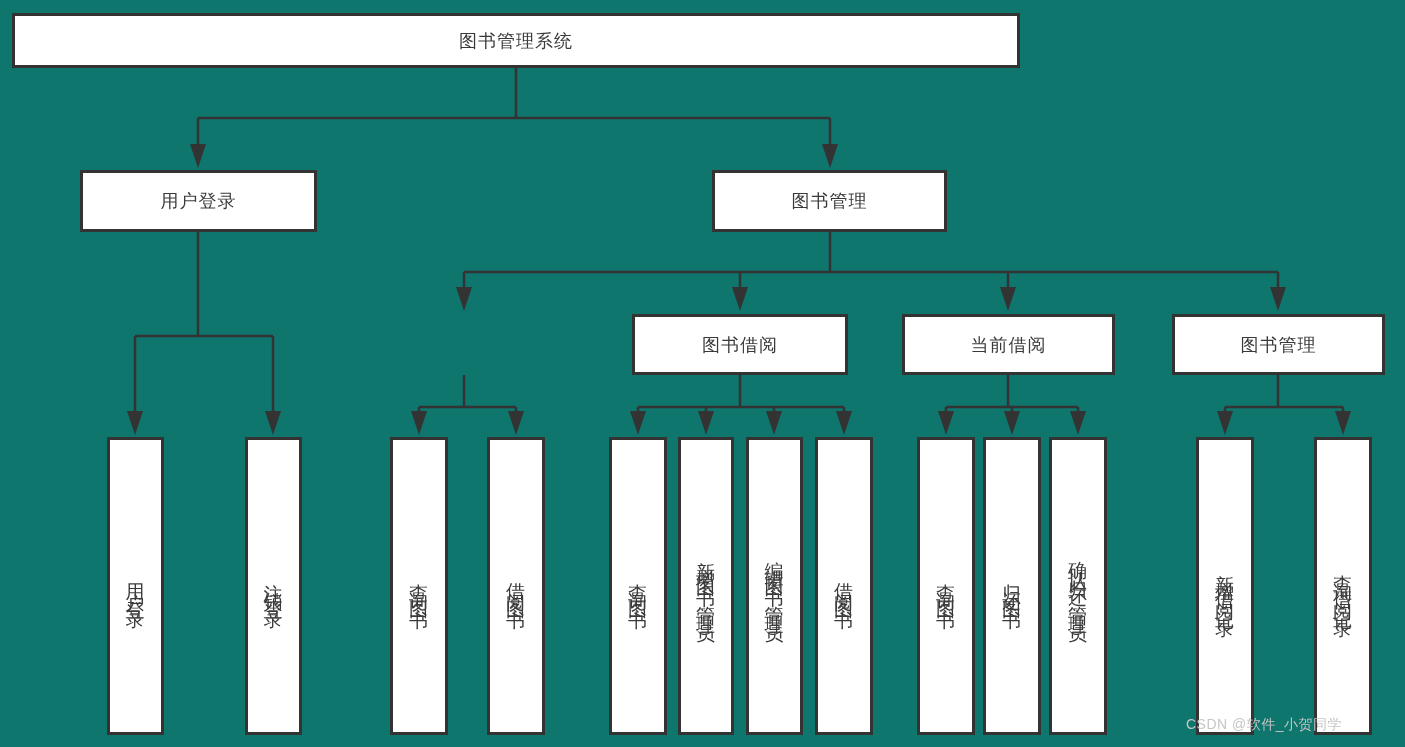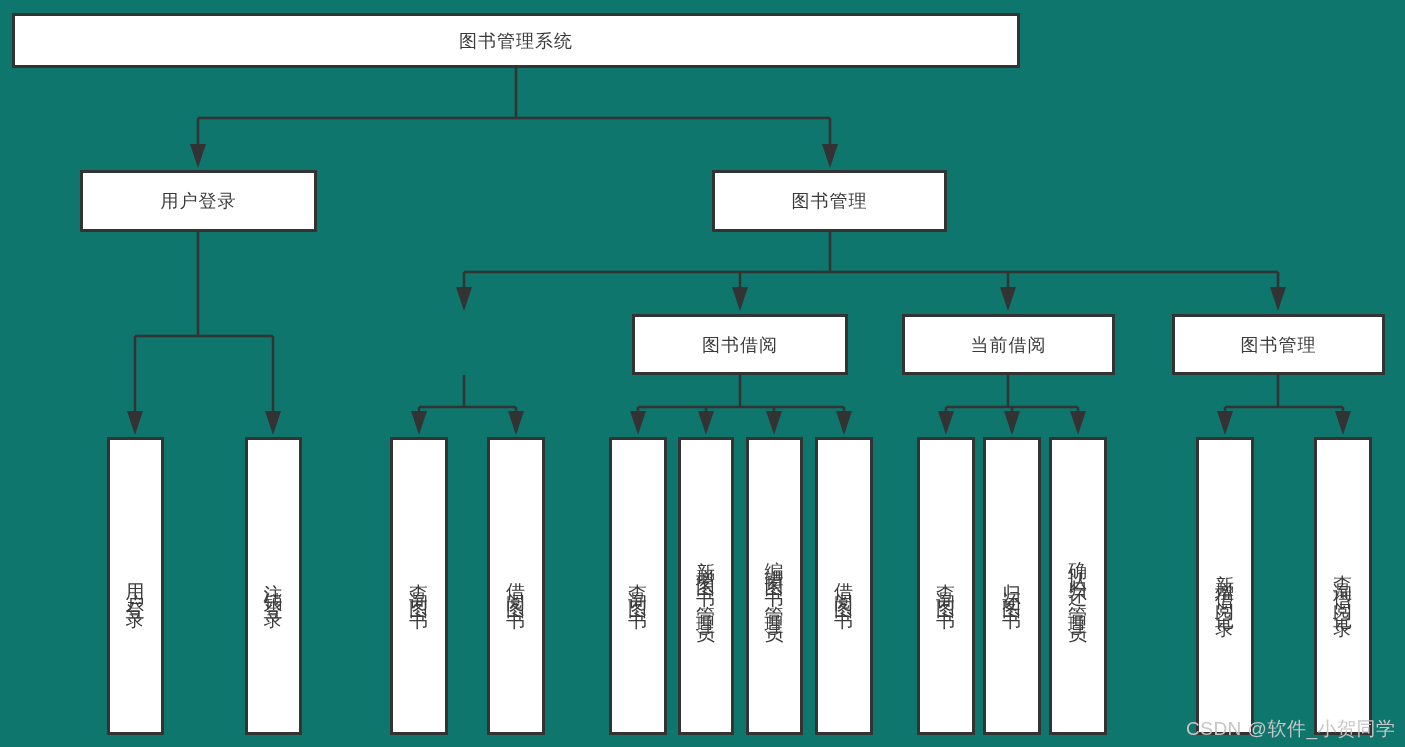--- a/index.html
+++ b/index.html
@@ -37,21 +37,21 @@
     text-orientation: mixed;
     font-size: 19px;
     letter-spacing: 9px;
     line-height: 1;
   }
   .leaf span { display: inline-block; }
   #watermark {
     position: absolute;
     left: 1186px;
     top: 716px;
-    font-size: 19px;
+    font-size: 14px;
     color: #c6c6c6;
     white-space: nowrap;
     z-index: 5;
     letter-spacing: 0.5px;
   }
 </style>
 </head>
 <body>
 
 <div id="canvas">

